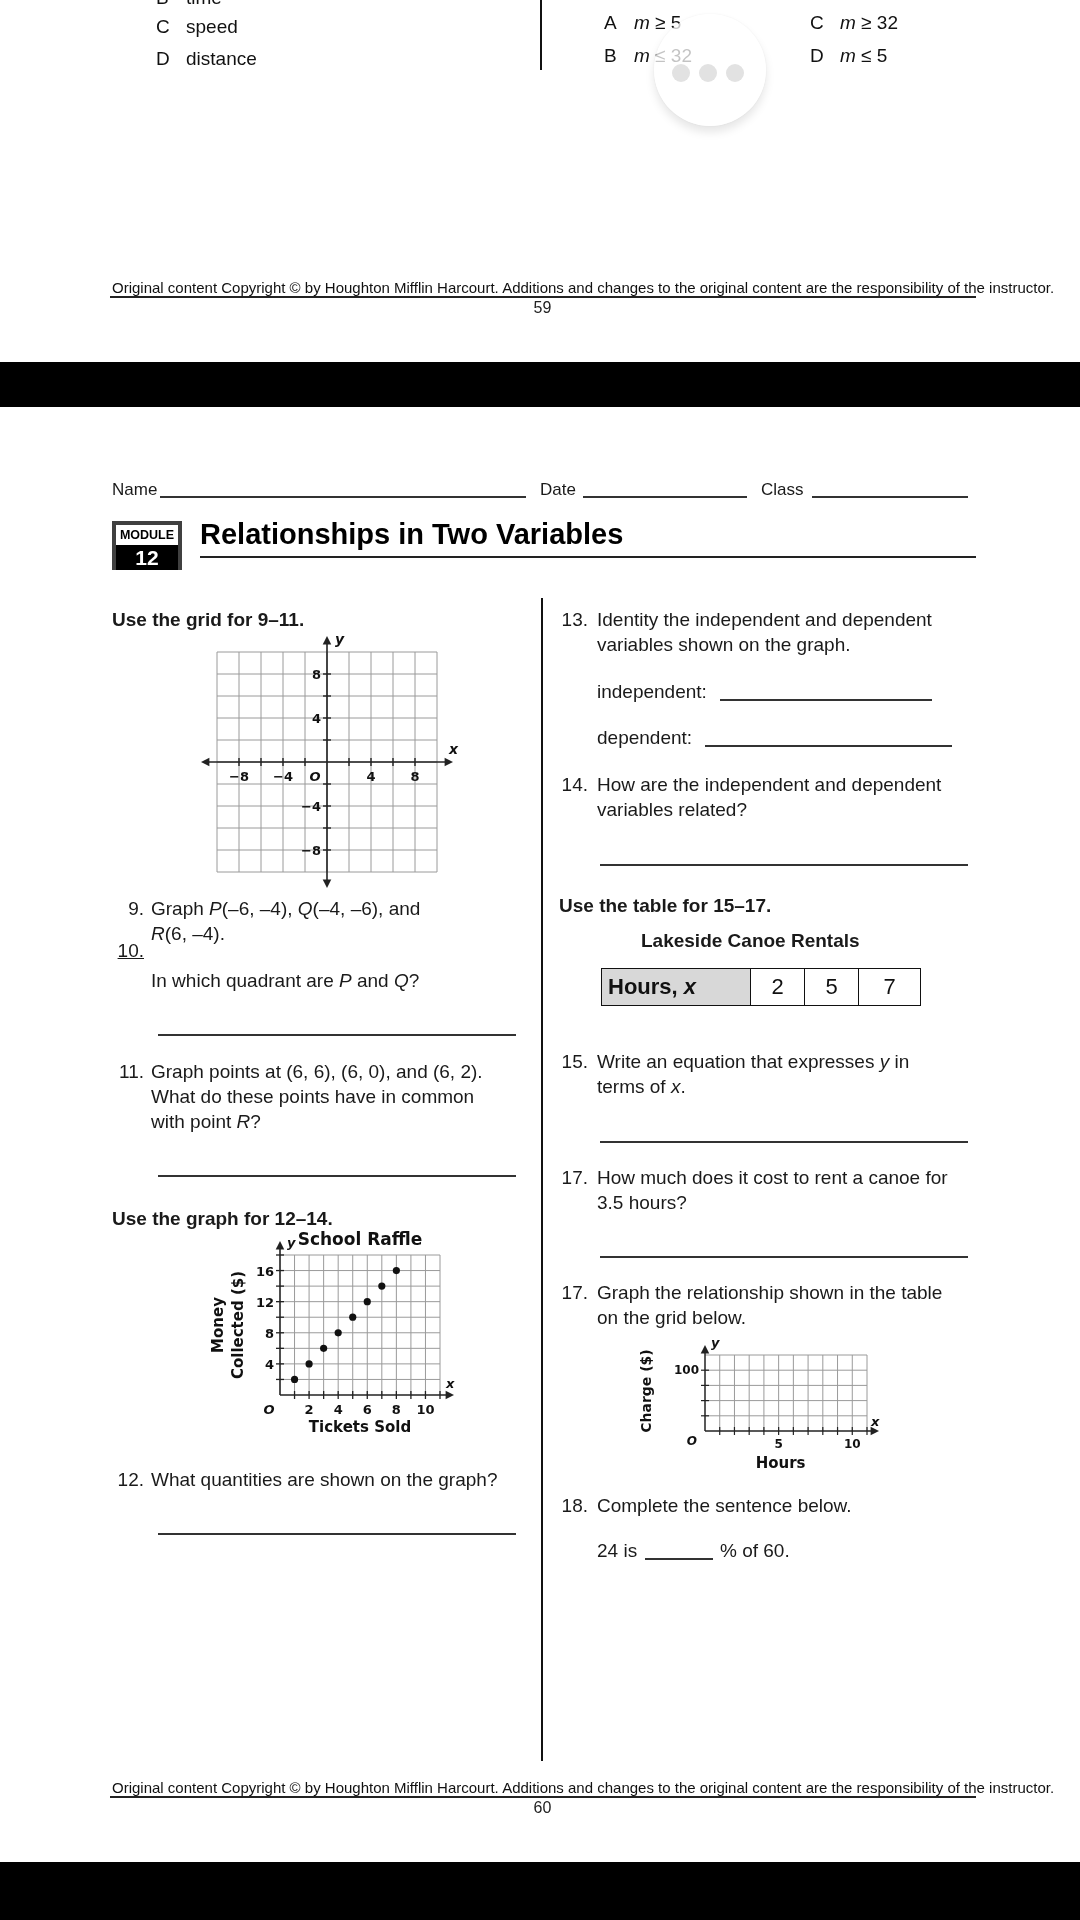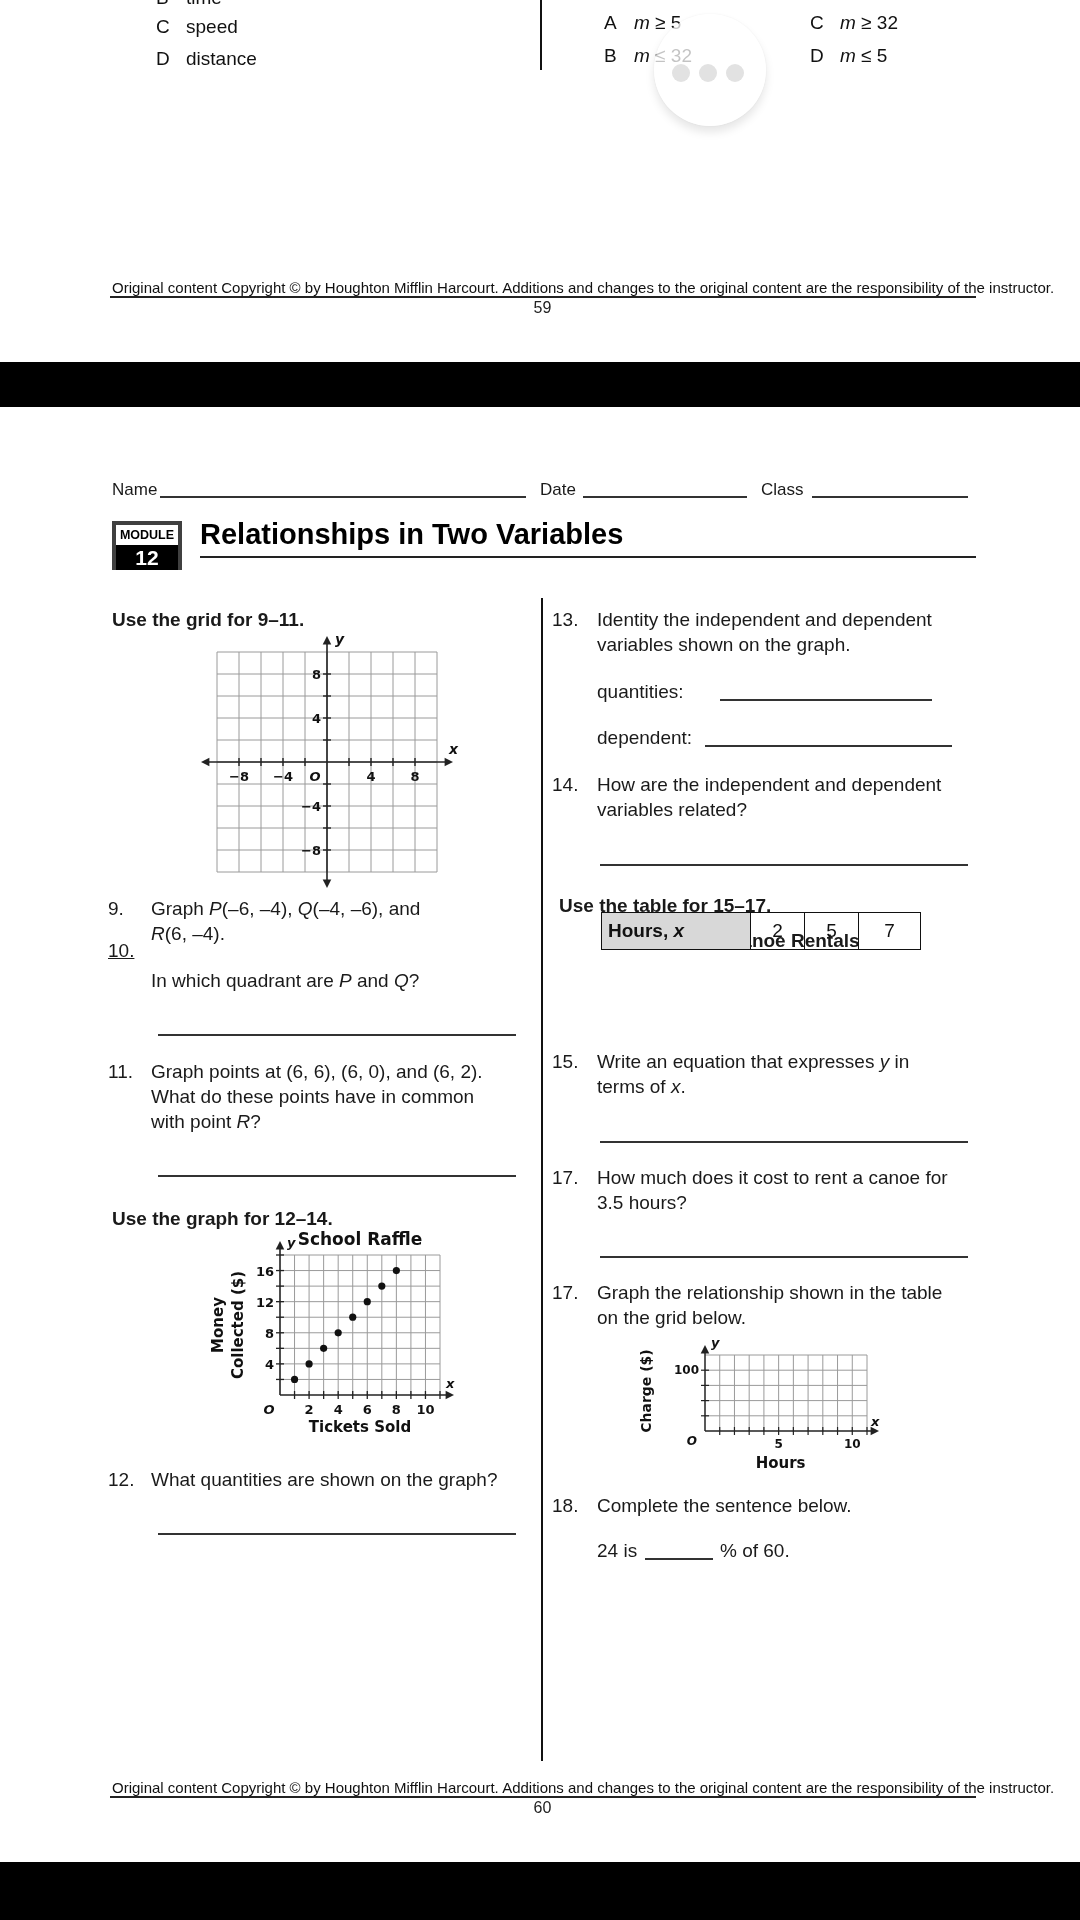--- a/index.html
+++ b/index.html
@@ -10,27 +10,27 @@
   .bold { font-weight: bold; }
   .blackbar { position: absolute; left: 0; width: 1080px; background: #000; }
   .vline { position: absolute; width: 2px; background: #111; }
   .rule { position: absolute; height: 1.5px; background: #222; }
   .answer-line { position: absolute; height: 1.5px; background: #333; }
   .footer-copy { position: absolute; left: 112px; font-size: 15px; color: #111; white-space: nowrap; }
   .page-num { position: absolute; left: 0; width: 1085px; text-align: center; font-size: 16px; color: #222; }
   .choice { position: absolute; font-size: 19px; line-height: 25px; white-space: nowrap; }
   .choice .letter { display: inline-block; width: 30px; }
   .choice i { font-style: italic; }
-  .qnum { position: absolute; text-align: left; width: 36px; }
+  .qnum { position: absolute; text-align: right; width: 36px; }
   .qtext { position: absolute; }
   .module-box { position: absolute; left: 112px; top: 521px; width: 70px; height: 49px; border: 4px solid #404040; }
   .module-box .top { height: 20px; text-align: center; font-size: 12.5px; font-weight: bold; line-height: 20px; background: #fff; color: #000; }
   .module-box .bot { height: 25px; text-align: center; font-size: 21px; font-weight: bold; line-height: 25px; background: #000; color: #fff; }
   .title { position: absolute; left: 200px; top: 518px; font-size: 29px; font-weight: bold; color: #000; white-space: nowrap; }
-  table.rent { position: absolute; left: 601px; top: 912px; border-collapse: collapse; font-size: 19px; }
+  table.rent { position: absolute; left: 601px; top: 968px; border-collapse: collapse; font-size: 22px; }
   table.rent td { border: 1.5px solid #111; height: 37px; padding: 0 6px; text-align: center; }
   table.rent td.hdr { background: #d8d8d8; text-align: left; font-weight: bold; width: 149px; }
   table.rent td.val { width: 54px; }
   table.rent td.val.w { width: 62px; }
   .loader { position: absolute; left: 654px; top: 14px; width: 112px; height: 112px; border-radius: 50%; background: rgba(255,255,255,0.75); box-shadow: 0 6px 10px rgba(0,0,0,0.10), 0 0 2px rgba(0,0,0,0.06); }
   .loader .dot { position: absolute; top: 50px; width: 18px; height: 18px; border-radius: 50%; background: #e2e2e2; }
   svg text { font-family: "DejaVu Sans", sans-serif; }
 </style>
 </head>
 <body>
@@ -249,21 +249,21 @@
 
   <div class="qnum txt" style="left:108px; top:1467px;">12.</div>
   <div class="qtext txt" style="left:151px; top:1467px; white-space:nowrap;">What quantities are shown on the graph?</div>
   <div class="answer-line" style="left:158px; top:1533px; width:358px;"></div>
 
   <div class="qnum txt" style="left:552px; top:607px;">13.</div>
   <div class="qtext txt" style="left:597px; top:607px; white-space:nowrap;">
     <span>Identity the independent and dependent</span><br>
     <span>variables shown on the graph.</span>
   </div>
-  <div class="abs txt" style="left:597px; top:679px;">quantities:</div>
+  <div class="abs txt" style="left:597px; top:679px;">independent:</div>
   <div class="answer-line" style="left:720px; top:699px; width:212px;"></div>
   <div class="abs txt" style="left:597px; top:725px;">dependent:</div>
   <div class="answer-line" style="left:705px; top:745px; width:247px;"></div>
 
   <div class="qnum txt" style="left:552px; top:772px;">14.</div>
   <div class="qtext txt" style="left:597px; top:772px; white-space:nowrap;">
     <span>How are the independent and dependent</span><br>
     <span>variables related?</span>
   </div>
   <div class="answer-line" style="left:600px; top:864px; width:368px;"></div>

